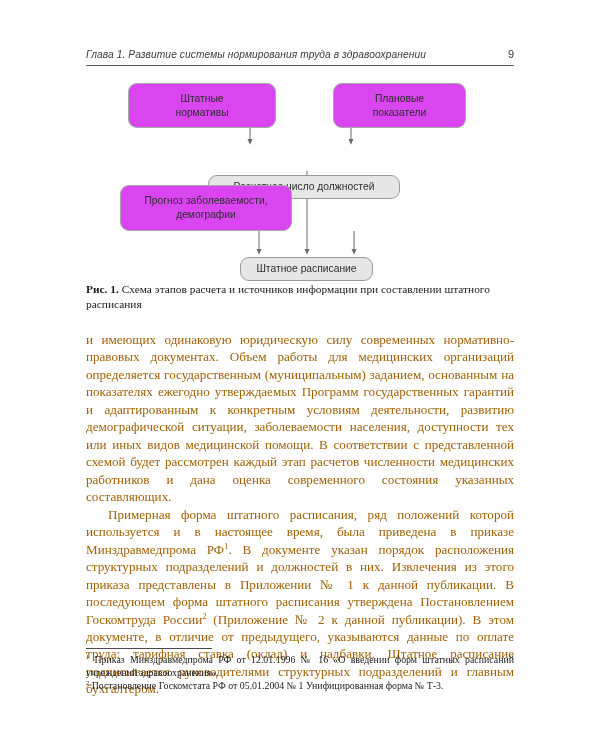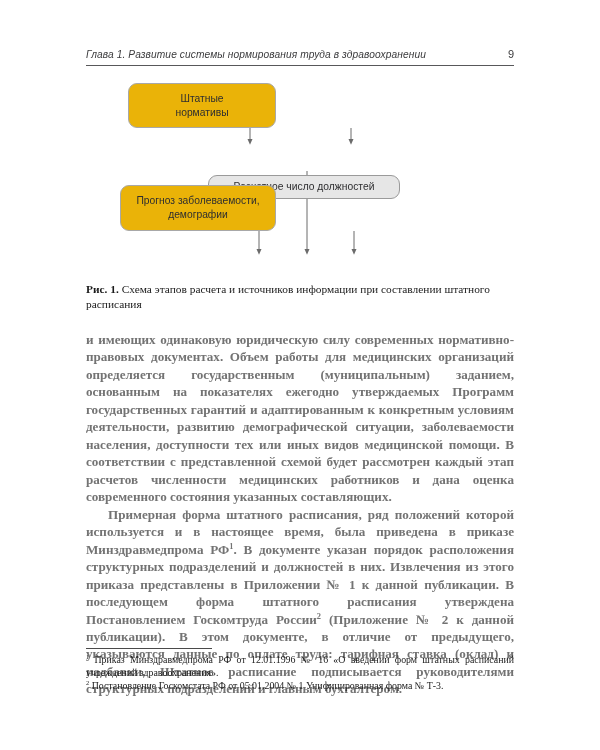--- a/index.html
+++ b/index.html
@@ -67,30 +67,30 @@
     border: 1px solid #a8a8a8;
     border-radius: 9px;
     font-family: "Liberation Sans", sans-serif;
     font-size: 10.3px;
     color: #2e2e30;
     line-height: 1.35;
     display: flex;
     align-items: center;
     justify-content: center;
     text-align: center;
-    background: #eab308;
+    background: #d946ef;
   }
   .node.filled {
     background: #e6e6e6;
     border-color: #9a9a9a;
   }
   .node-a { left: 42px;  top: 5px;   width: 148px; height: 45px; }
   .node-b { left: 247px; top: 5px;   width: 133px; height: 45px; }
   .node-c { left: 122px; top: 69px;  width: 192px; height: 24px; margin-top: 28px; }
-  .node-d { left: 34px;  top: 107px; width: 156px; height: 46px; }
+  .node-d { left: 34px;  top: 107px; width: 172px; height: 46px; }
   .node-e { left: 246px; top: 107px; width: 142px; height: 46px; }
   .node-f { left: 154px; top: 179px; width: 133px; height: 24px; }
 
   
   .caption {
     position: absolute;
     left: 86px;
     top: 282px;
     width: 428px;
     font-size: 11.4px;
@@ -103,22 +103,21 @@
   
   .body-text {
     position: absolute;
     left: 86px;
     top: 331px;
     width: 428px;
     font-size: 13.1px;
     line-height: 1.335;
     text-align: justify;
     text-justify: inter-word;
-    color: #737373;
-    font-weight: bold;
+    color: #a16207;
   }
   .body-text p {
     margin: 0;
   }
   .body-text p.indent {
     text-indent: 22px;
   }
   sup {
     font-size: 0.64em;
     vertical-align: super;
@@ -173,26 +172,33 @@
 
       <line x1="173" y1="153" x2="173" y2="174" stroke="#6b6b6b" stroke-width="1" marker-end="url(#ah)"></line>
 
       <line x1="268" y1="153" x2="268" y2="174" stroke="#6b6b6b" stroke-width="1" marker-end="url(#ah)"></line>
     </svg>
 
     <div class="node node-a">
       <span style="white-space:pre-line">Штатные
 нормативы</span>
     </div>
+    <div class="node node-b">
+      <span style="white-space:pre-line">Плановые
+показатели</span>
+    </div>
     <div class="node node-c filled">
       <span style="white-space:pre-line">Расчетное число должностей</span>
     </div>
     <div class="node node-d">
       <span style="white-space:pre-line">Прогноз заболеваемости,
 демографии</span>
+    </div>
+    <div class="node node-f filled">
+      <span style="white-space:pre-line">Штатное расписание</span>
     </div>
   </div>
 
   <div class="caption">
     <b>Рис. 1.</b><span> Схема этапов расчета и источников информации при составлении штатного расписания</span>
   </div>
 
   <div class="body-text">
     <p>и имеющих одинаковую юридическую силу современных нормативно-правовых документах. Объем работы для медицинских организаций определяется государственным (муниципальным) заданием, основанным на показателях ежегодно утверждаемых Программ государственных гарантий и адаптированным к конкретным условиям деятельности, развитию демографической ситуации, заболеваемости населения, доступности тех или иных видов медицинской помощи. В соответствии с представленной схемой будет рассмотрен каждый этап расчетов численности медицинских работников и дана оценка современного состояния указанных составляющих.</p>
     <p class="indent"><span>Примерная форма штатного расписания, ряд положений которой используется и в настоящее время, была приведена в приказе Минздравмедпрома РФ</span><sup>1</sup><span>. В документе указан порядок расположения структурных подразделений и должностей в них. Извлечения из этого приказа представлены в Приложении № 1 к данной публикации. В последующем форма штатного расписания утверждена Постановлением Госкомтруда России</span><sup>2</sup><span> (Приложение № 2 к данной публикации). В этом документе, в отличие от предыдущего, указываются данные по оплате труда: тарифная ставка (оклад) и надбавки. Штатное расписание подписывается руководителями структурных подразделений и главным бухгалтером.</span></p>

